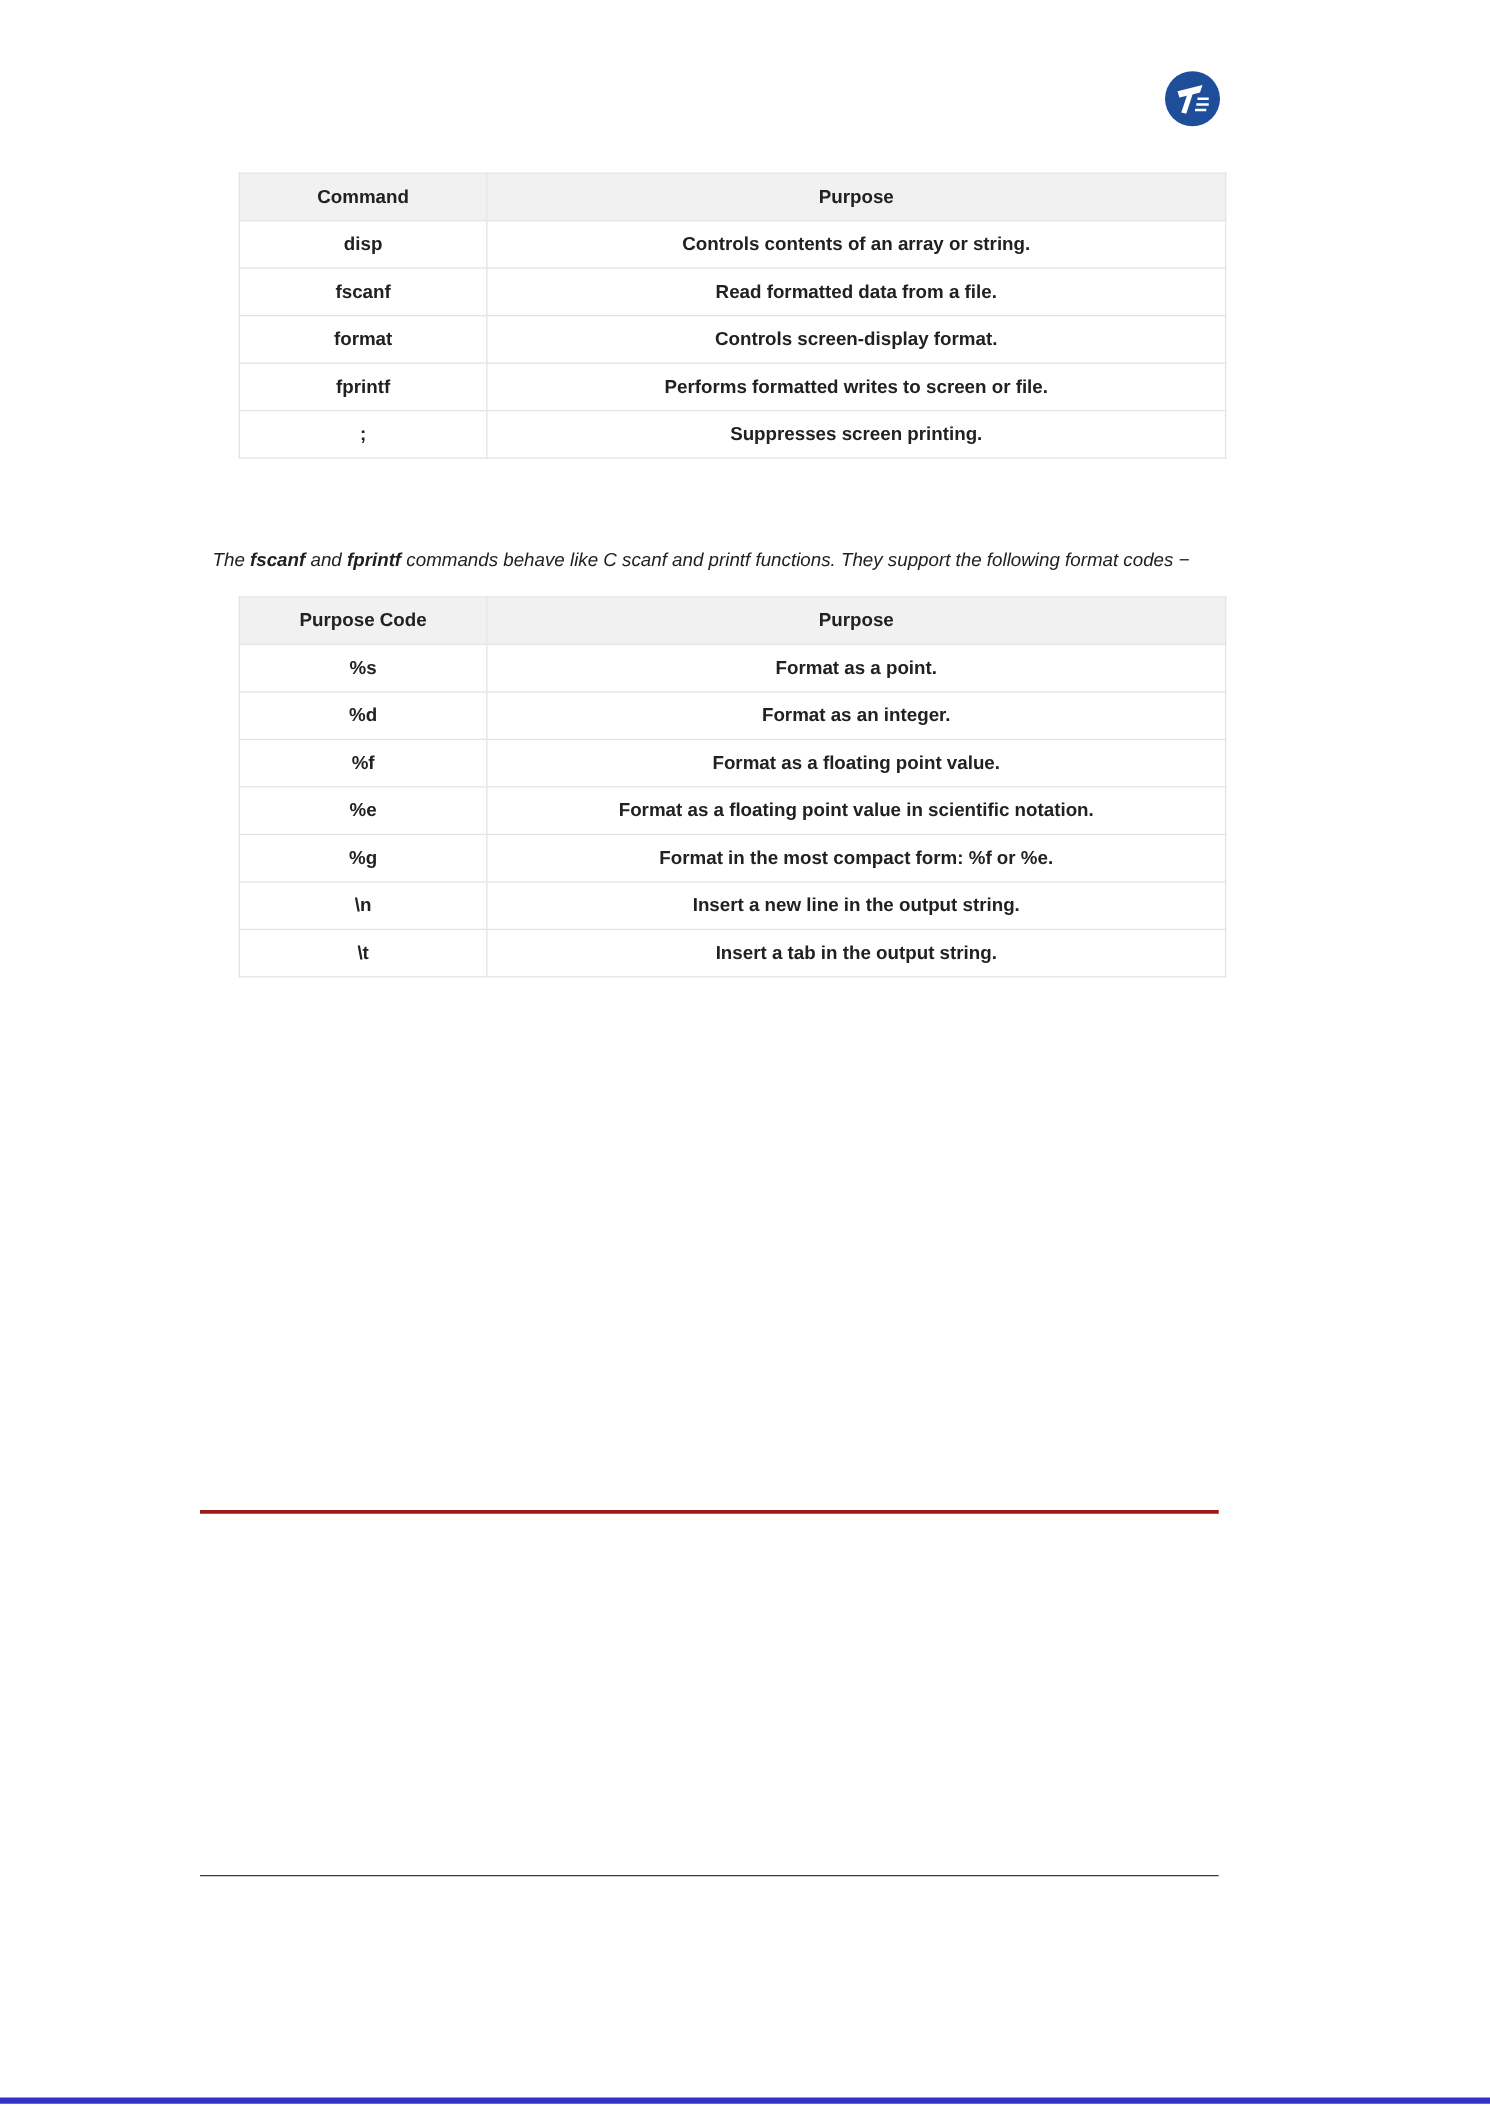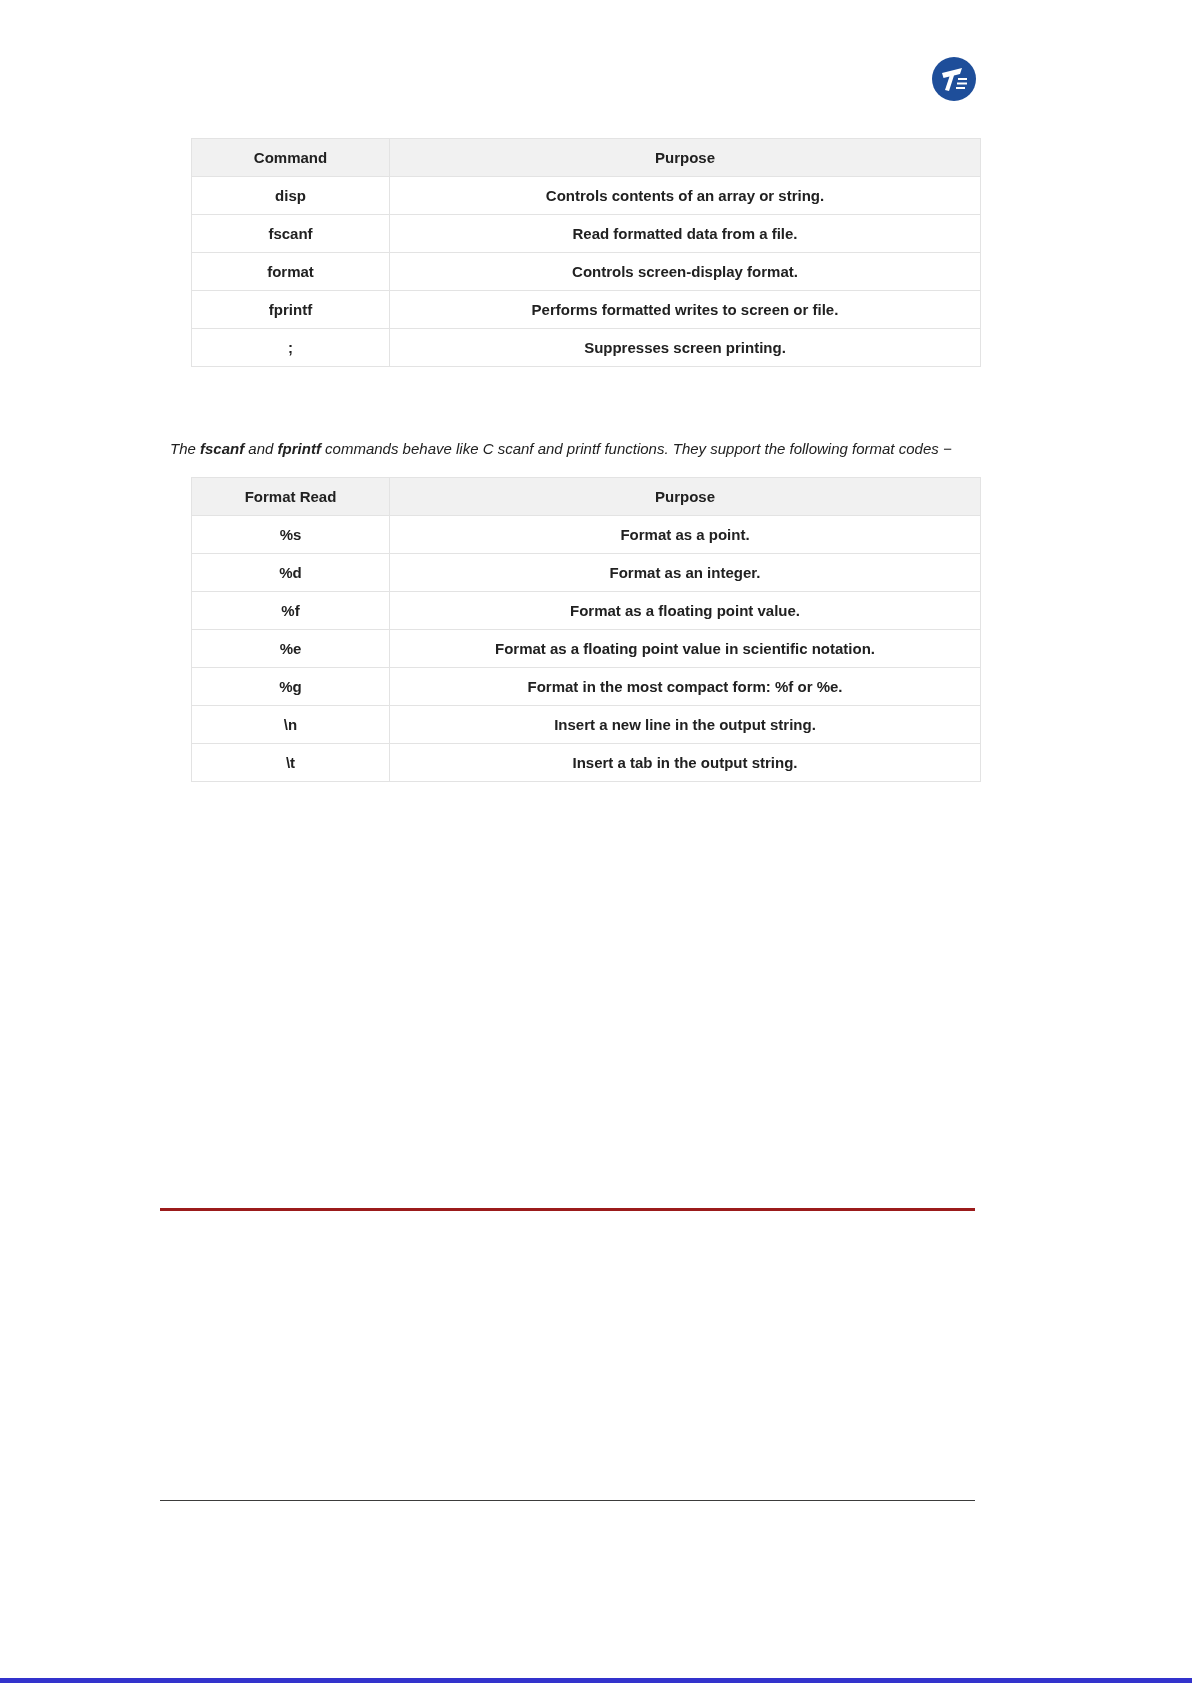--- a/index.html
+++ b/index.html
@@ -139,21 +139,21 @@
 
   <p class="paragraph"><span>The </span><b>fscanf</b><span> and </span><b>fprintf</b><span> commands behave like C scanf and printf functions. They support the following format codes −</span></p>
 
   <table class="doc-table" id="table-formats">
     <colgroup>
         <col class="c1">
         <col class="c2">
       </colgroup>
     <thead>
       <tr>
-        <th>Format Read</th>
+        <th>Purpose Code</th>
         <th>Purpose</th>
       </tr>
     </thead>
     <tbody>
       <tr>
         <td>%s</td>
         <td>Format as a point.</td>
       </tr>
       <tr>
         <td>%d</td>

